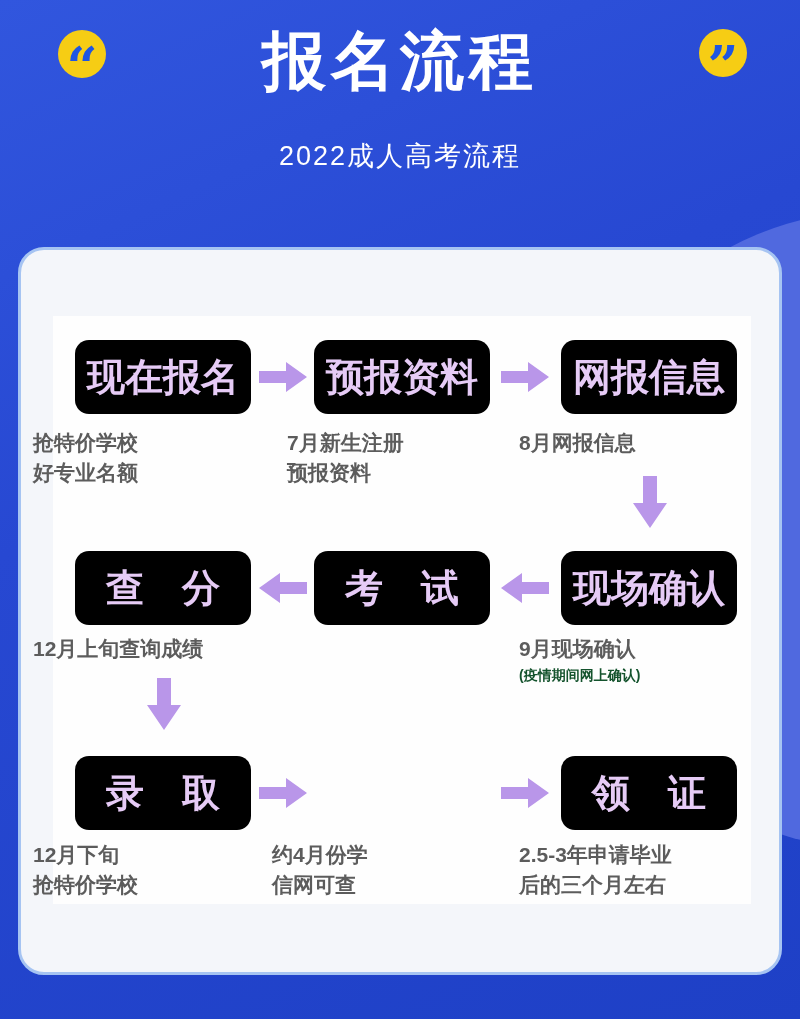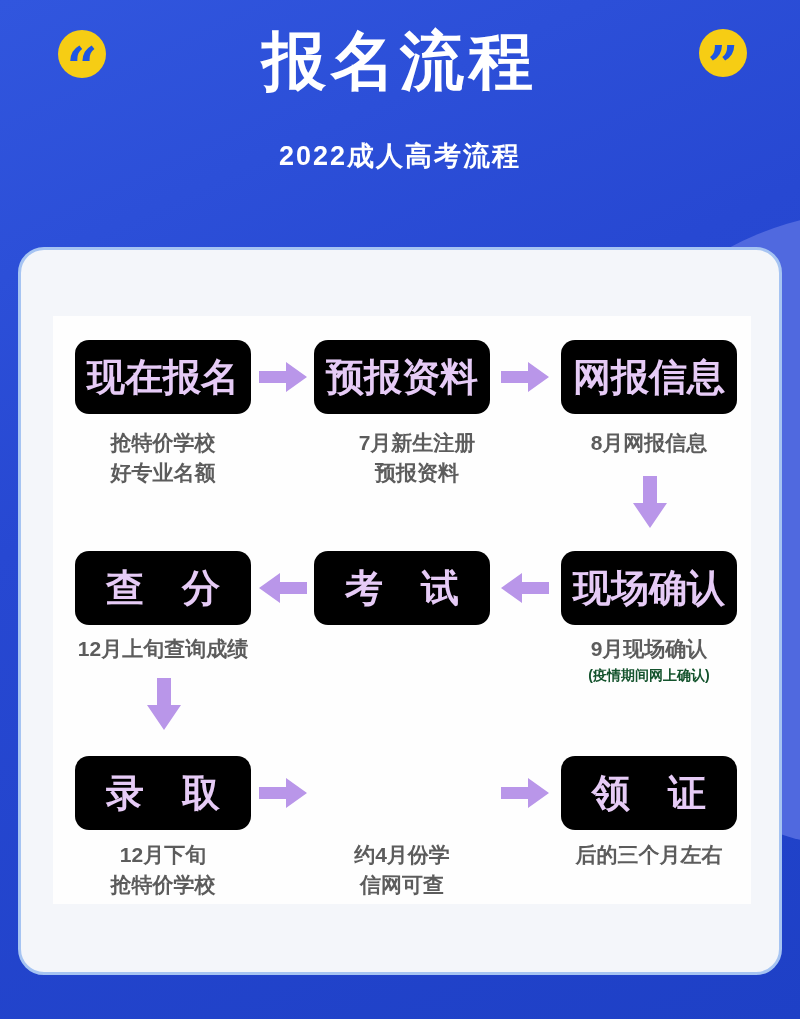--- a/index.html
+++ b/index.html
@@ -18,21 +18,21 @@
     border-radius:50%;background:#5069df;z-index:0;
   }
   
   .title{
     position:absolute;left:0;top:26px;width:100%;margin:0;
     text-align:center;color:#ffffff;font-size:64px;font-weight:700;
     letter-spacing:5px;z-index:2;line-height:1.1;
   }
   .subtitle{
     position:absolute;left:0;top:138px;width:100%;
-    text-align:center;color:#ffffff;font-size:27px;font-weight:700;
+    text-align:center;color:#ffffff;font-size:27px;font-weight:400;
     letter-spacing:2px;z-index:2;
   }
   .quote-badge{
     position:absolute;width:48px;height:48px;border-radius:50%;
     background:#f6cd14;z-index:2;
     display:flex;align-items:center;justify-content:center;
   }
   .quote-left{left:58px;top:30px;}
   .quote-right{left:699px;top:29px;}
   .quote-glyph{
@@ -49,21 +49,21 @@
     position:absolute;left:32px;top:66px;width:698px;height:588px;
     background:#fefefe;
   }
   .step-box{
     position:absolute;width:176px;height:74px;
     background:#000000;border-radius:14px;
     display:flex;align-items:center;justify-content:center;
     color:#e6cbf6;font-size:38px;font-weight:800;white-space:nowrap;
   }
   .cap{
-    position:absolute;width:260px;text-align:center;
+    position:absolute;width:260px;text-align:left;
     color:#5c5c5c;font-size:21px;font-weight:700;line-height:30px;
   }
   .cap-small{
     font-size:14px;font-weight:700;color:#14532d;line-height:22px;
   }
   .arrow{position:absolute;line-height:0;}
   .arrow svg path{fill:#b996e9;}
 </style>
 </head>
 <body>
@@ -161,16 +161,17 @@
 
     <div class="cap" style="left:12px;top:590px">
       <div>12月下旬</div>
       <div>抢特价学校</div>
     </div>
     <div class="cap" style="left:251px;top:590px">
       <div>约4月份学</div>
       <div>信网可查</div>
     </div>
     <div class="cap" style="left:498px;top:590px">
+      <div>2.5-3年申请毕业</div>
       <div>后的三个月左右</div>
     </div>
   </div>
 </div>
 
 </body></html>

